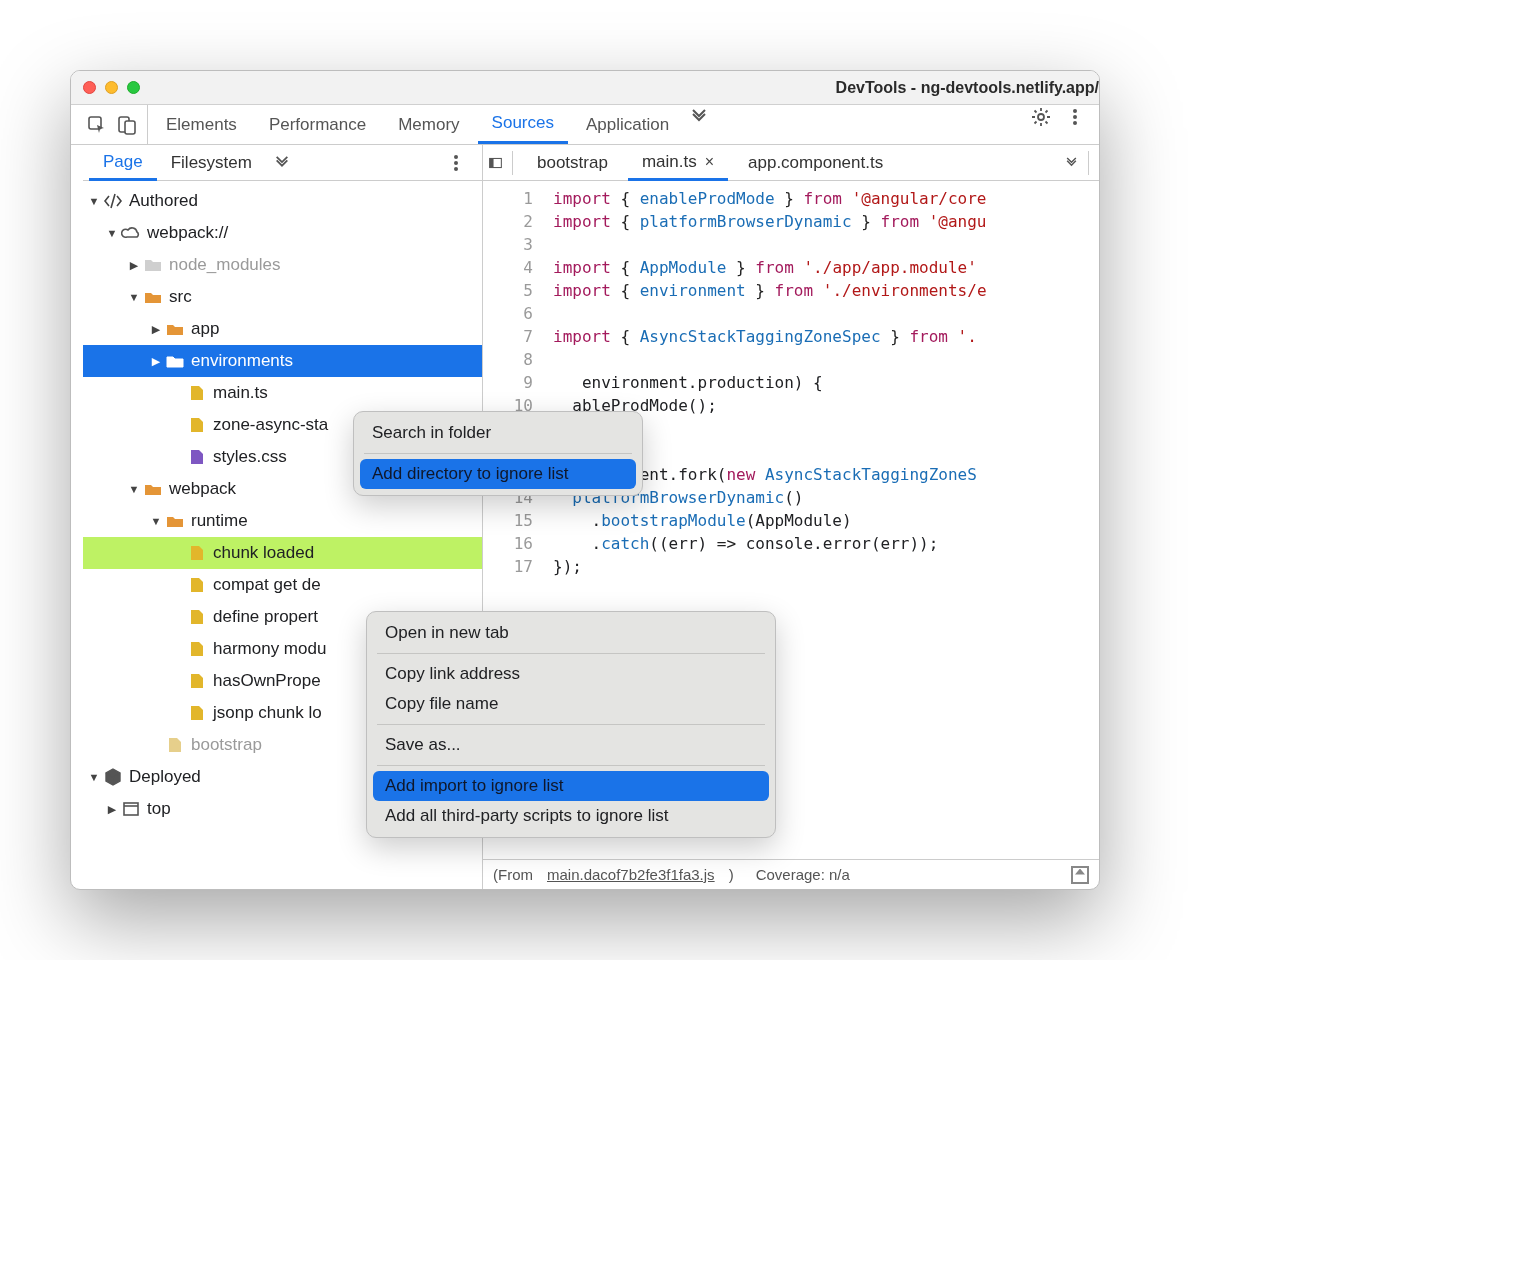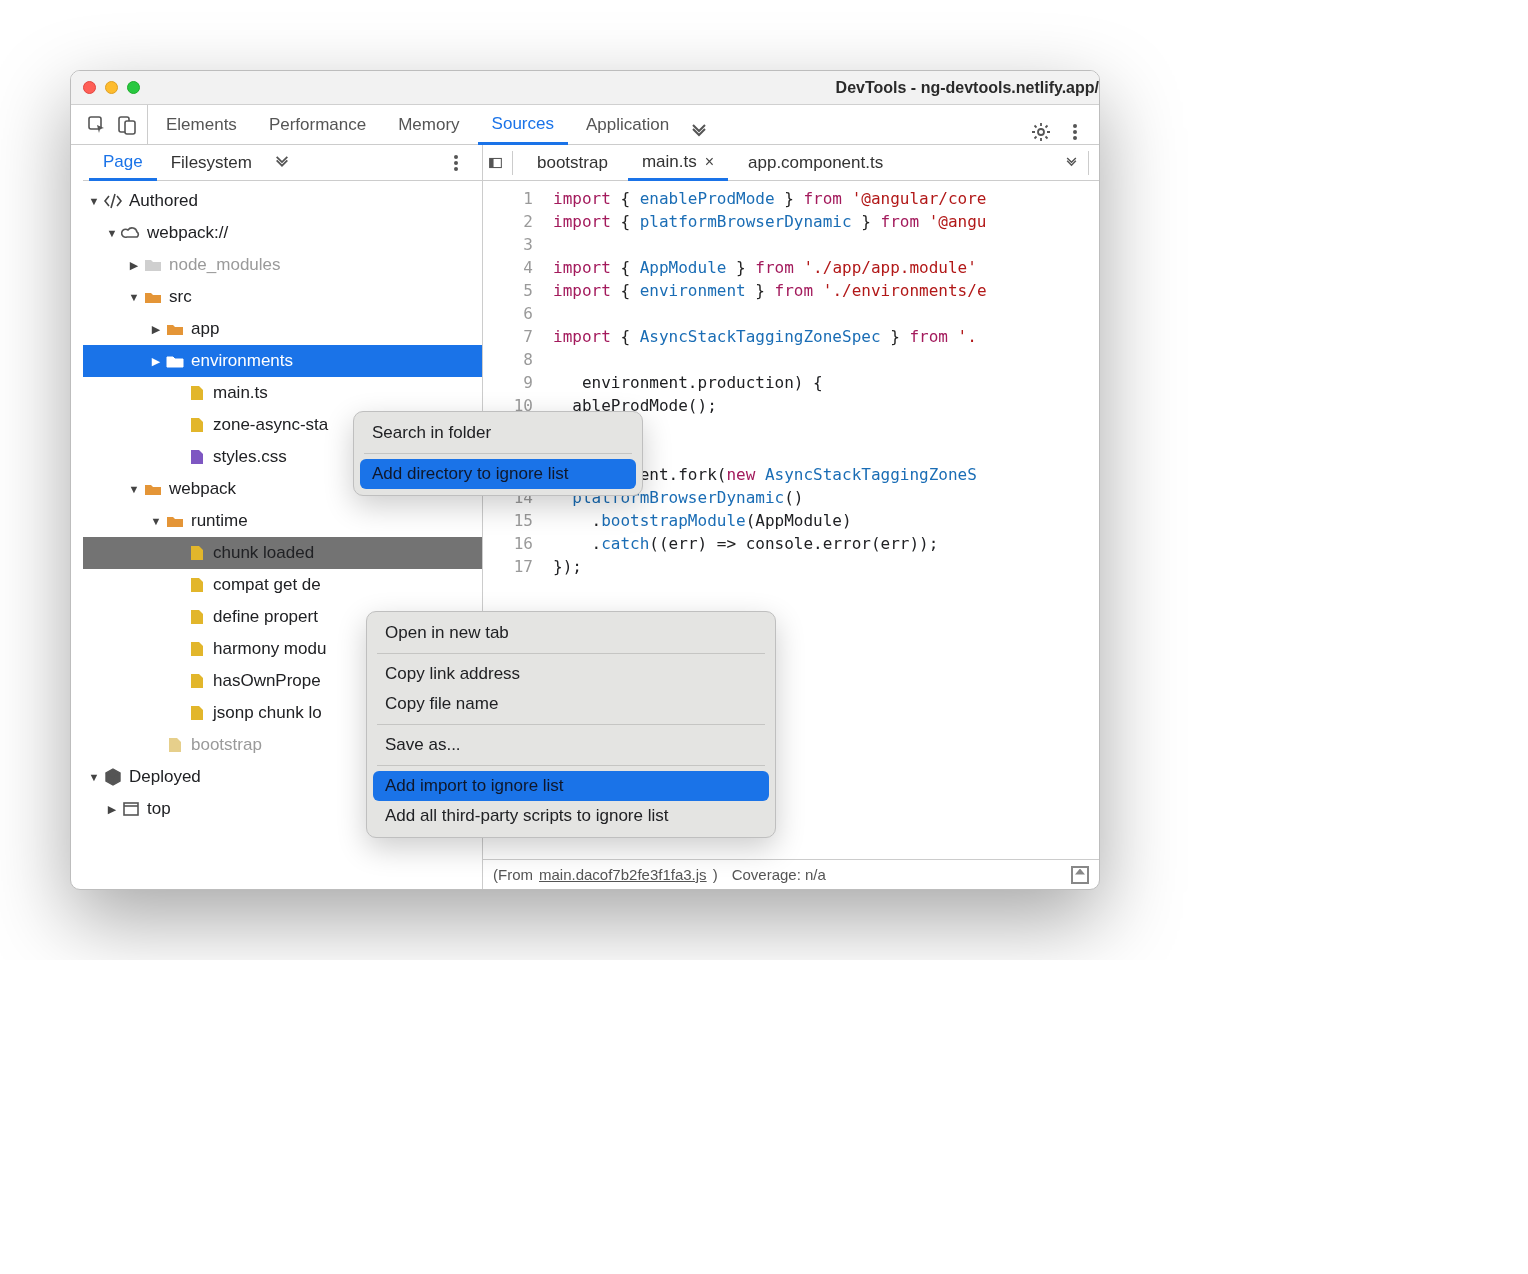--- a/index.html
+++ b/index.html
@@ -39,21 +39,21 @@
   .tl.green { background:#28c840; border:1px solid #1dad2b; }
   .title {
     position:absolute; left:15px; right:0; text-align:right;
     font-weight:700; font-size:16px; color:#2a2a2a;
     pointer-events:none;
   }
   
   .tabbar {
     height: 40px;
     display:flex;
-    align-items:flex-end;
+    align-items:flex-start;
     border-bottom:1px solid #ccc;
     padding: 0 6px;
     gap: 4px;
   }
   .tb-left { display:flex; align-items:center; gap:6px; padding:0 8px; border-right:1px solid #ccc; height:100%; }
   .iconbox { width:24px; height:24px; display:flex; align-items:center; justify-content:center; color:#555; }
   .tab-item {
     padding: 0 14px;
     height:100%;
     display:flex;
@@ -78,21 +78,21 @@
   .main { flex:1; display:flex; min-height:0;margin-left:12px; }
   .sidebar { width:400px; border-right:1px solid #ccc; overflow:hidden; font-size:17px; position:relative; }
   .content { flex:1; display:flex; flex-direction:column; min-width:0; }
   
   .tree { padding-top:4px; }
   .row { display:flex; align-items:center; height:32px; white-space:nowrap; overflow:hidden; }
   .row .arrow { width:14px; text-align:center; color:#444; font-size:11px; margin-right:2px; }
   .row .icon { width:20px; height:18px; margin-right:6px; display:flex; align-items:center; justify-content:center; }
   .row.sel { background:#1a73e8; color:#fff; }
   .row.sel .arrow, .row.sel .label { color:#fff; }
-  .row.hover { background:#737373; }
+  .row.hover { background:#bef264; }
   .row.dim .label { color:#9a9a9a; }
   .indent-0{padding-left:4px;} .indent-1{padding-left:22px;} .indent-2{padding-left:44px;}
   .indent-3{padding-left:66px;} .indent-4{padding-left:88px;}
   
   .folder-open { fill:#e49537; }
   .folder-grey { fill:#cfcfcf; }
   .folder-white{ fill:#fff; }
   .file-yellow { fill:#e2b62b; }
   .file-purple { fill:#7e57c2; }
   .cloud { stroke:#555; fill:none; }
@@ -103,21 +103,21 @@
   .filetabs .iconbox { border-right:1px solid #ccc; padding-right:10px; margin-right:4px;}
   .filetab { padding:0 14px; height:100%; display:flex; align-items:center; gap:8px; cursor:pointer; color:#333;}
   .filetab.active { border-bottom:3px solid #1a73e8; margin-bottom:-1px; }
   .filetab .close { font-size:16px; color:#444; }
   
   .codearea { flex:1; display:flex; overflow:hidden; font-family: Menlo, Consolas, monospace; font-size:16px; line-height:23px; }
   .gutter { width:64px; text-align:right; padding:6px 14px 6px 0; color:#9a9a9a; background:#fff; }
   .code { flex:1; padding:6px 0 6px 6px; white-space:pre; overflow:hidden; }
   .kw{color:#a31a5c;} .id{color:#1a6db5;} .str{color:#b21818;} .pn{color:#222;}
   
-  .status { height:30px; border-top:1px solid #ccc; display:flex; align-items:center; padding:0 10px; color:#555; font-size:15px; gap:6px;}
+  .status { height:30px; border-top:1px solid #ccc; display:flex; align-items:center; padding:0 10px; color:#555; font-size:15px; gap:14px;}
   .status .link{ text-decoration:underline; }
   .status .spacer{flex:1;}
   .status .box{width:18px; height:18px; border:2px solid #888; position:relative;}
   .status .box:after{content:""; position:absolute; left:2px; right:2px; top:1px; height:0; border-top:6px solid #888; clip-path: polygon(0 100%, 50% 0, 100% 100%);}
   
   .ctxmenu {
     position:absolute;
     background:#e4e4e2;
     border:1px solid #bfbfbf;
     border-radius:10px;

